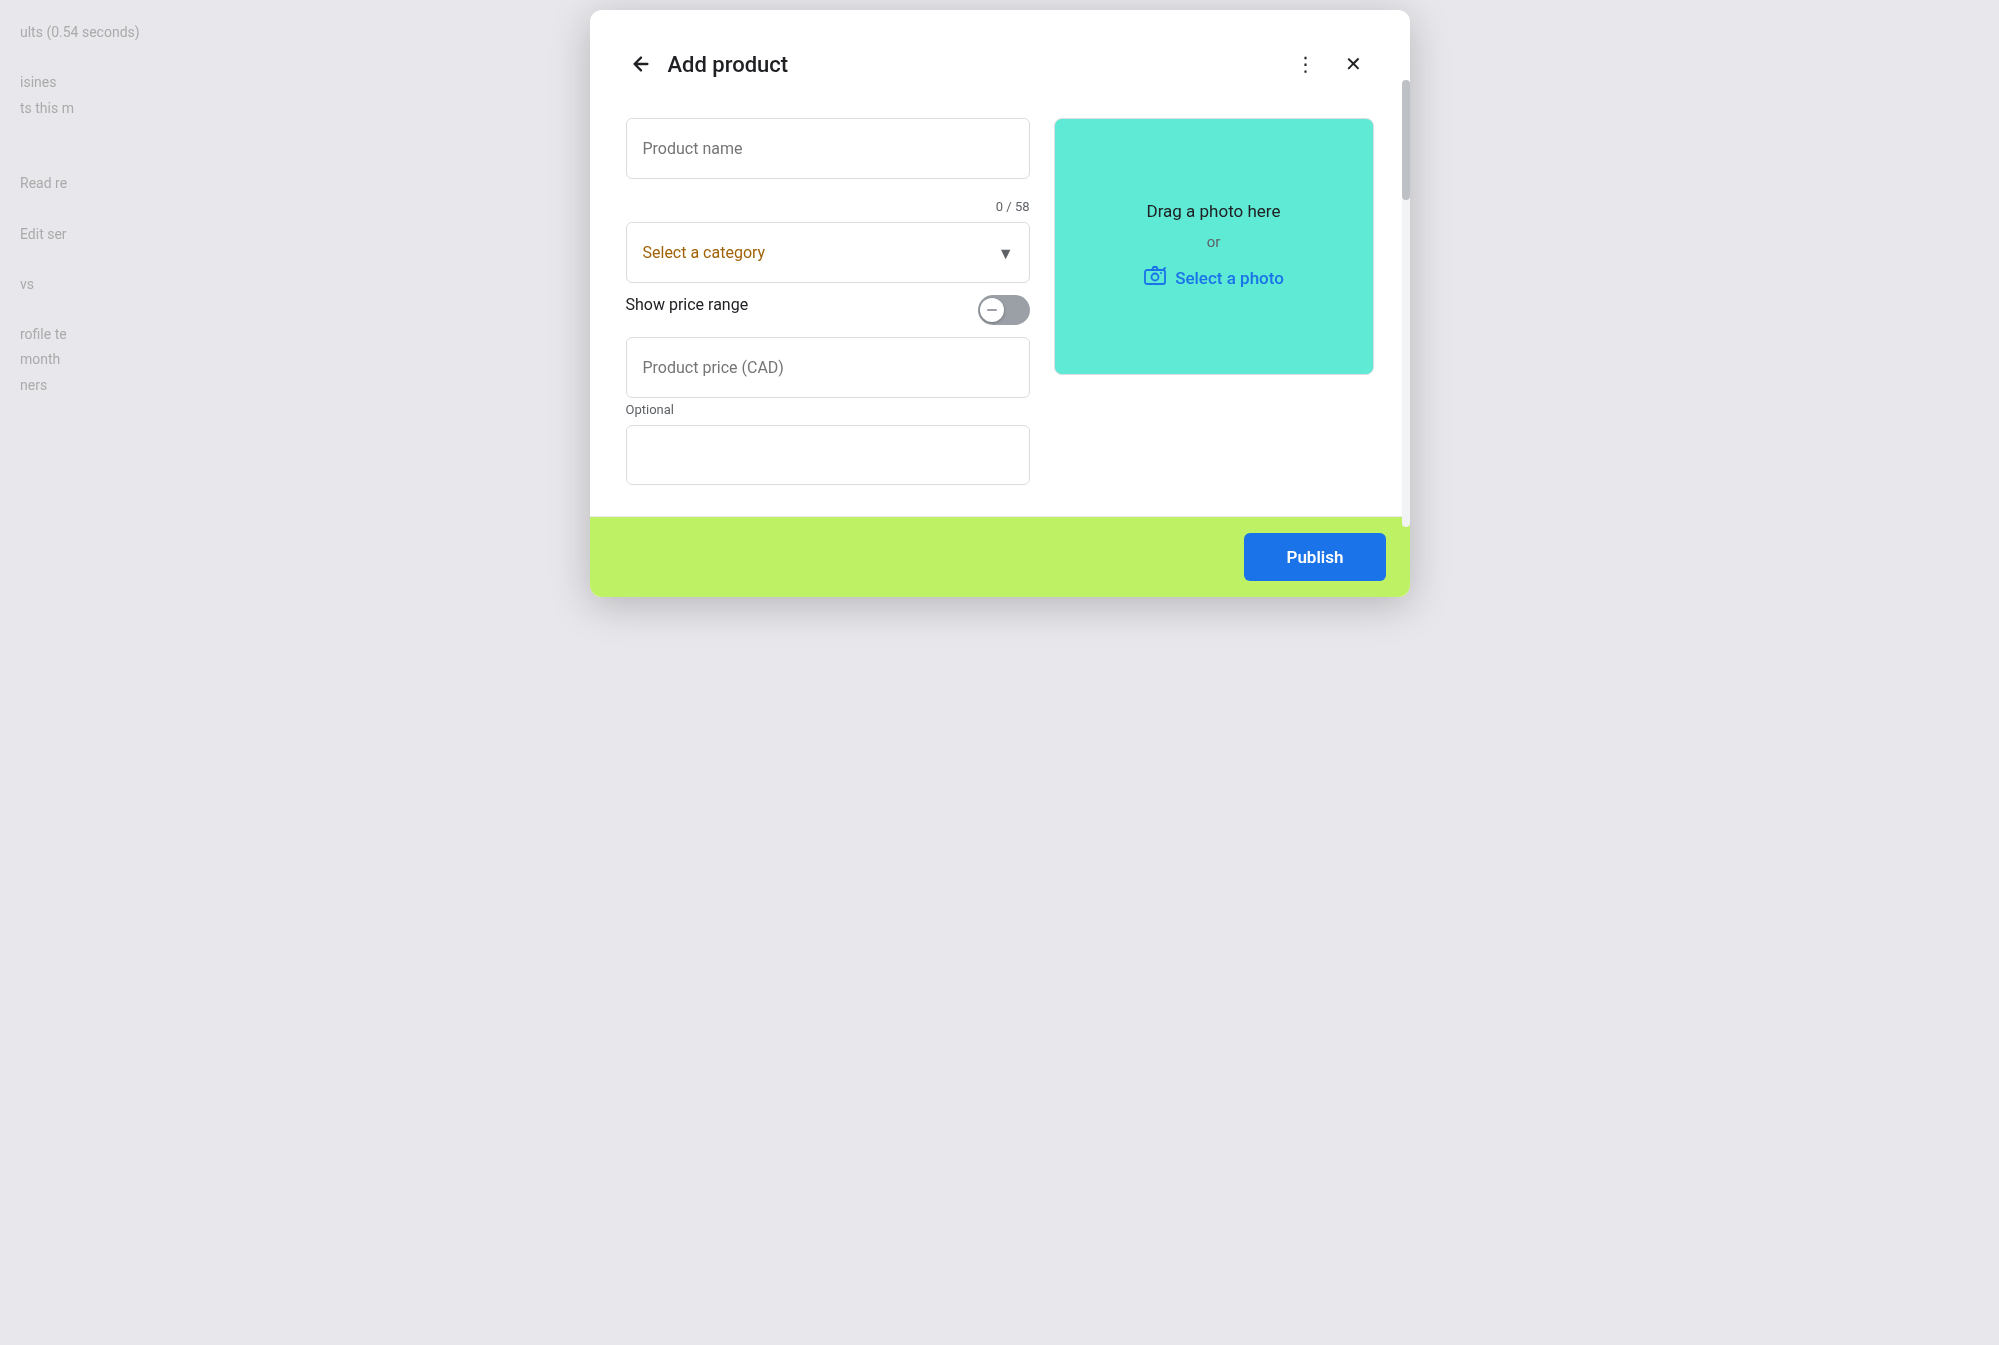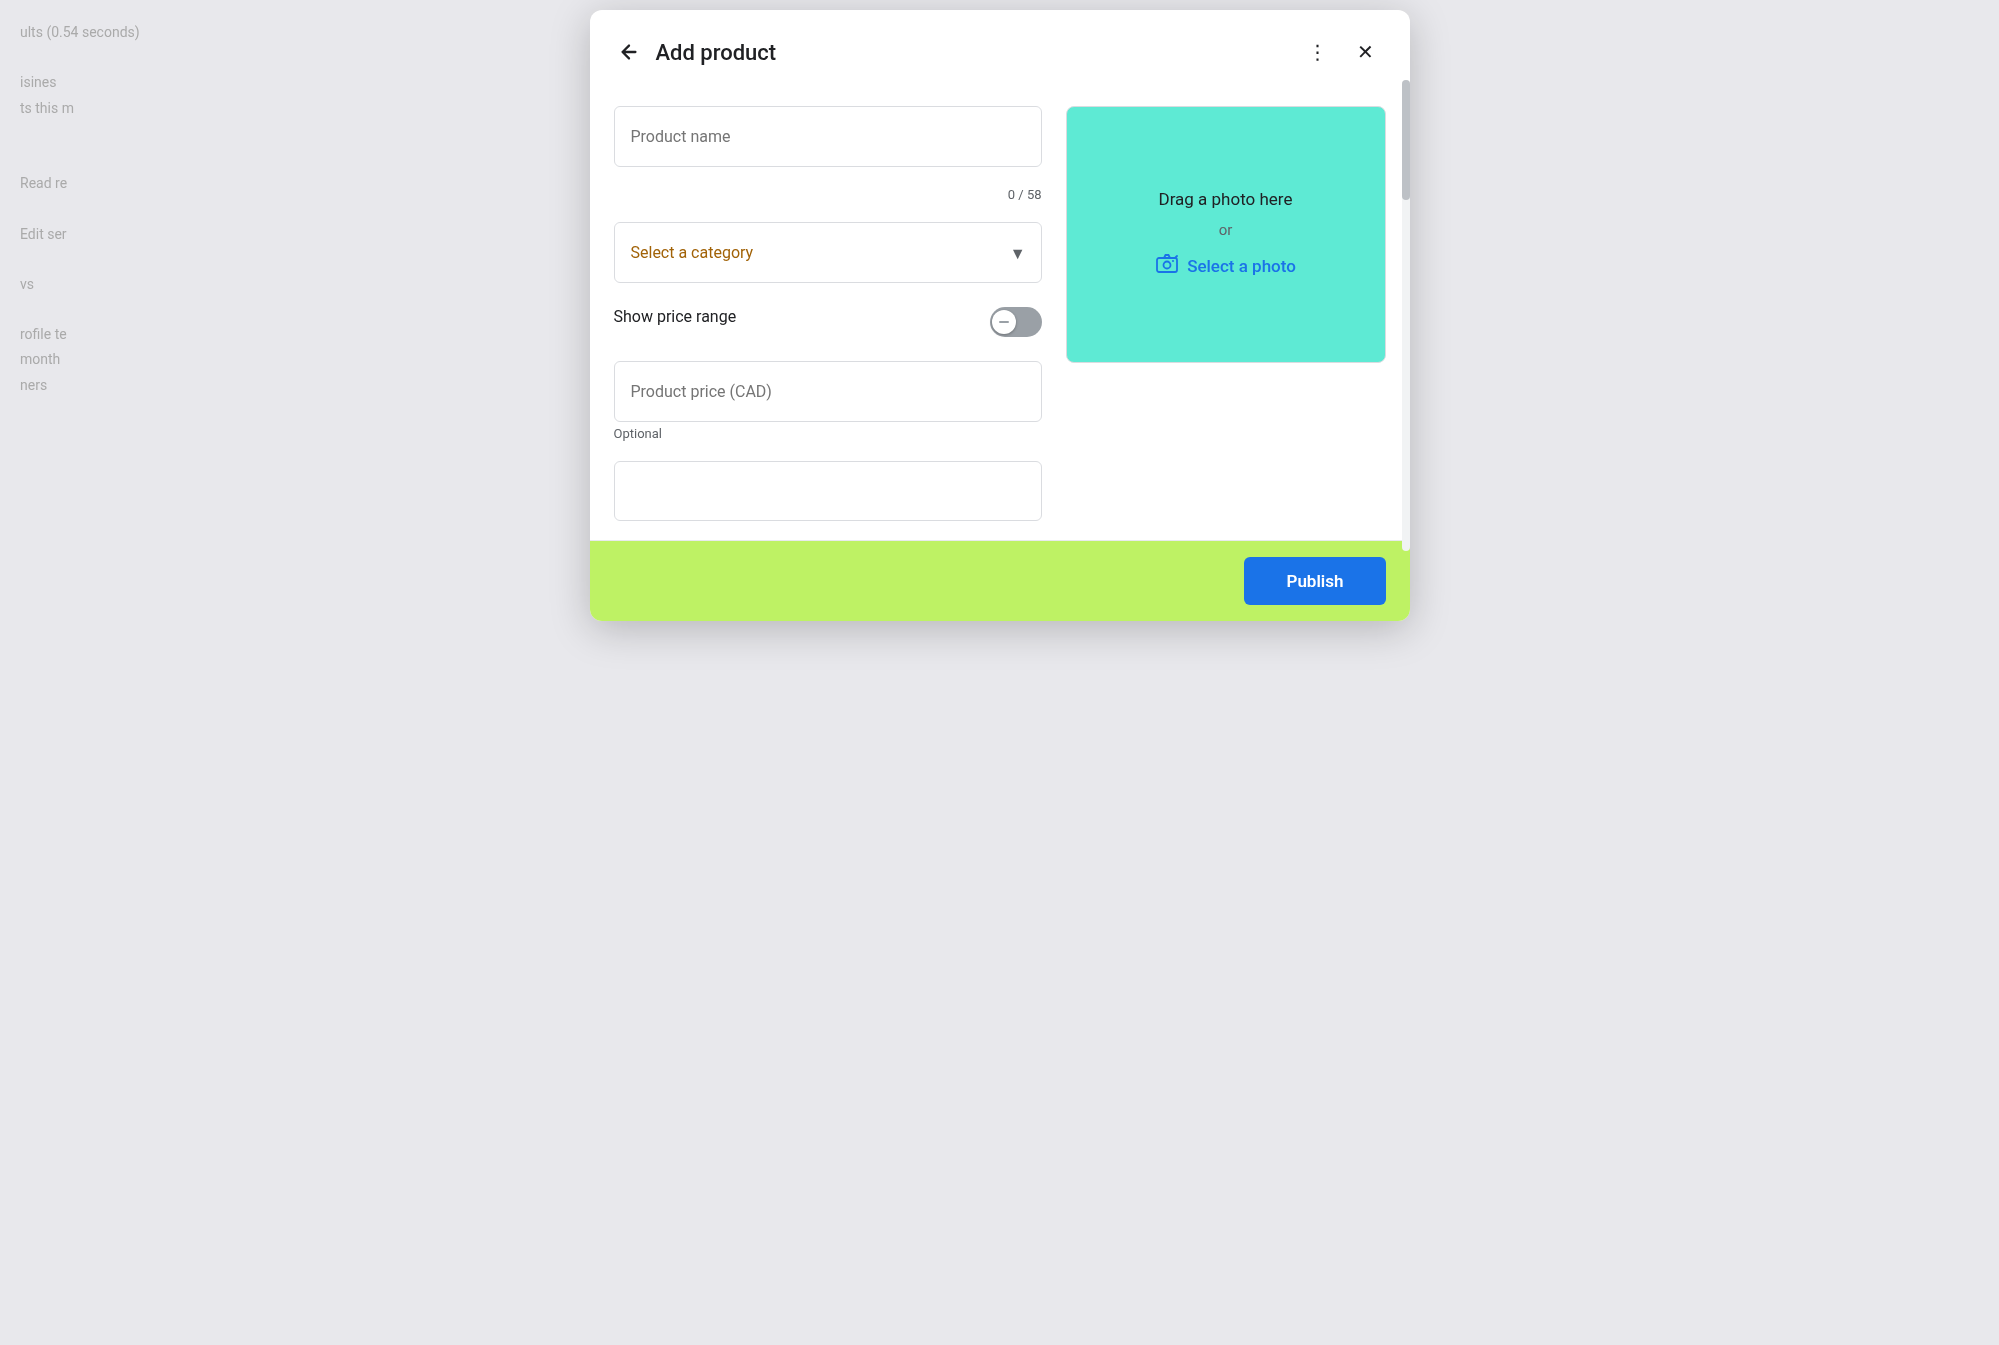--- a/index.html
+++ b/index.html
@@ -39,21 +39,21 @@
       justify-content: center;
       padding-top: 10px;
       z-index: 10;
     }
 
     .dialog {
       background: #fff;
       border-radius: 12px;
       width: 820px;
       max-width: 98vw;
-      padding: 0;
+      padding: 12px;
       box-shadow: 0 8px 40px rgba(0,0,0,0.22);
       position: relative;
       overflow: hidden;
     }
 
     .dialog-header {
       display: flex;
       align-items: center;
       padding: 22px 24px 18px 24px;
       border-bottom: none;
@@ -112,21 +112,21 @@
     .form-layout {
       display: flex;
       gap: 24px;
       align-items: flex-start;
     }
 
     .form-left {
       flex: 1;
       display: flex;
       flex-direction: column;
-      gap: 20px;
+      gap: 8px;
     }
 
     .form-right {
       width: 320px;
       flex-shrink: 0;
     }
 
     .input-group {
       display: flex;
       flex-direction: column;

